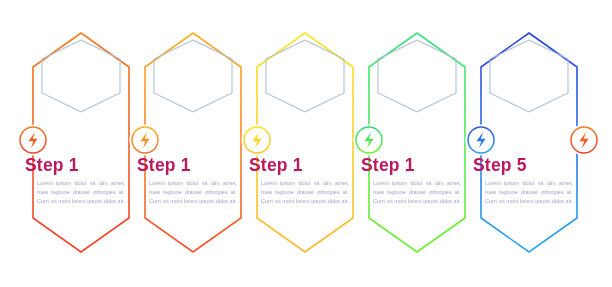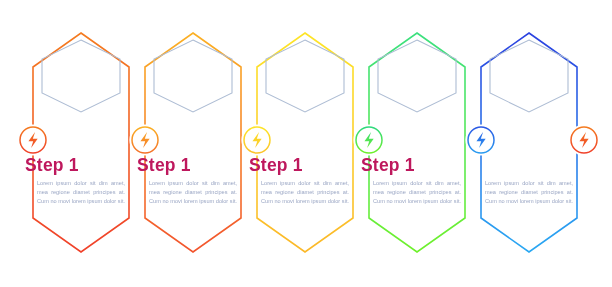--- a/index.html
+++ b/index.html
@@ -173,17 +173,18 @@
       </div>
       <div class="step-col" style="left: 249px;">
         <div class="step-title">Step 1</div>
         <div class="step-body" style="color: rgb(154, 166, 196);">Lorem ipsum dolor sit dim amet, mea regione diamet principes at. Cum no movi lorem ipsum dolor sit.</div>
       </div>
       <div class="step-col" style="left: 361px;">
         <div class="step-title">Step 1</div>
         <div class="step-body" style="color: rgb(154, 166, 196);">Lorem ipsum dolor sit dim amet, mea regione diamet principes at. Cum no movi lorem ipsum dolor sit.</div>
       </div>
       <div class="step-col" style="left: 473px;">
+        <div class="step-title">Step 5</div>
         <div class="step-body" style="color: rgb(154, 166, 196);">Lorem ipsum dolor sit dim amet, mea regione diamet principes at. Cum no movi lorem ipsum dolor sit.</div>
       </div>
     </div>
 
 </div>
 
 </body></html>

